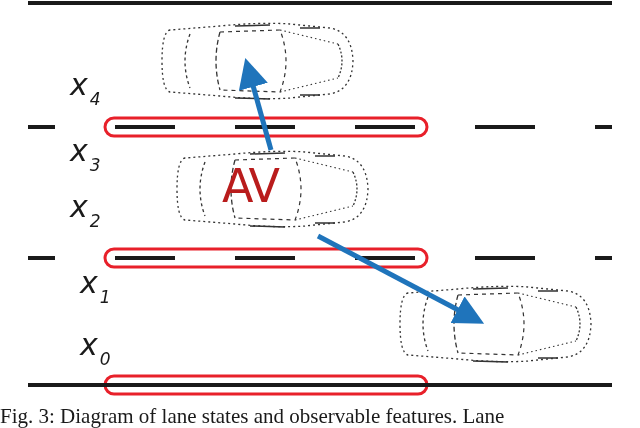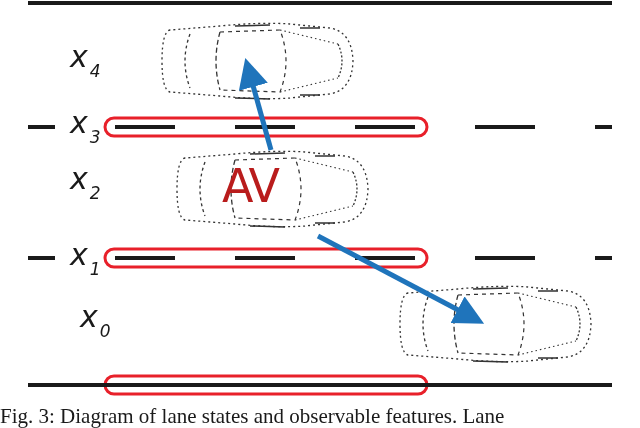--- a/index.html
+++ b/index.html
@@ -1,18 +1,18 @@
 <!DOCTYPE html>
 <html><head>
 <meta charset="utf-8">
 <style>
   html, body { margin:0; padding:0; background:#ffffff; }
   body { width:640px; height:428px; overflow:hidden; position:relative; font-family:"Liberation Sans", sans-serif; }
   #fig { position:absolute; left:0; top:0; width:640px; height:400px; }
-  .lane-label { position:absolute; font-family:"DejaVu Sans", sans-serif; font-style:italic; font-size:30px; color:#1a1a1a; line-height:1; }
+  .lane-label { position:absolute; font-family:"DejaVu Sans", sans-serif; font-style:italic; font-size:30px; color:#1a1a1a; line-height:1;margin-top:28px; }
   .lane-label sub { font-size:17px; position:relative; top:10px; vertical-align:baseline; margin-left:2px; }
   .av-label { position:absolute; left:222px; top:163px; font-family:"DejaVu Sans", sans-serif; font-size:46px; color:#b91c1c; letter-spacing:-2px; line-height:1; }
   .caption { position:absolute; left:0; top:404px; width:640px; white-space:nowrap; font-family:"Liberation Serif", serif; font-size:21px; color:#1a1a1a; }
 </style>
 </head>
 <body>
 
 <svg id="fig" viewBox="0 0 640 400" xmlns="http://www.w3.org/2000/svg">
   <defs>
     <g id="car">
@@ -61,18 +61,18 @@
   <use href="#car" x="175" y="150"></use>
   <use href="#car" x="398" y="285"></use>
 
   <line x1="271" y1="150" x2="252" y2="82" stroke="#1f74bb" stroke-width="5" marker-end="url(#arrowhead)"></line>
   <line x1="318" y1="236" x2="462" y2="312" stroke="#1f74bb" stroke-width="5" marker-end="url(#arrowhead)"></line>
 </svg>
 
 <div class="lane-label" style="left:70px; top:42px;"><span>x</span><sub>4</sub></div>
 <div class="lane-label" style="left:70px; top:108px;text-align:right;"><span>x</span><sub>3</sub></div>
 <div class="lane-label" style="left:70px; top:164px;"><span>x</span><sub>2</sub></div>
-<div class="lane-label" style="left:70px; top:240px;"><span>x</span><sub>1</sub></div>
+<div class="lane-label" style="left:80px; top:240px;"><span>x</span><sub>1</sub></div>
 <div class="lane-label" style="left:80px; top:302px;"><span>x</span><sub>0</sub></div>
 
 <div class="av-label">AV</div>
 
 <div class="caption">Fig. 3: Diagram of lane states and observable features. Lane</div>
 
 </body></html>

